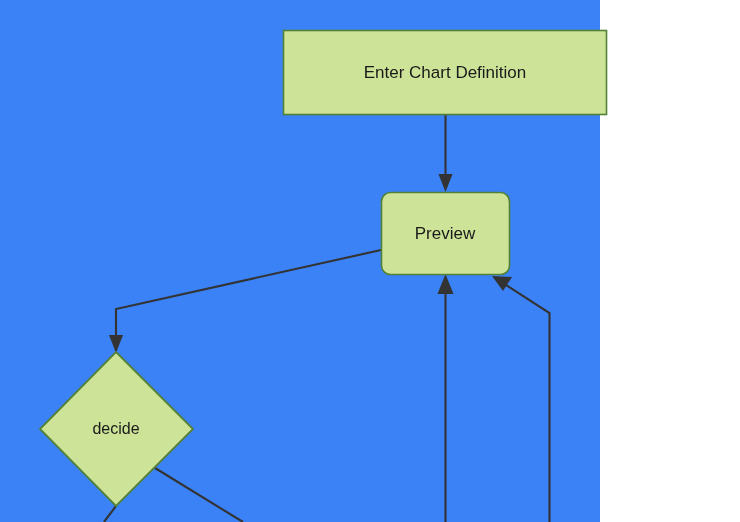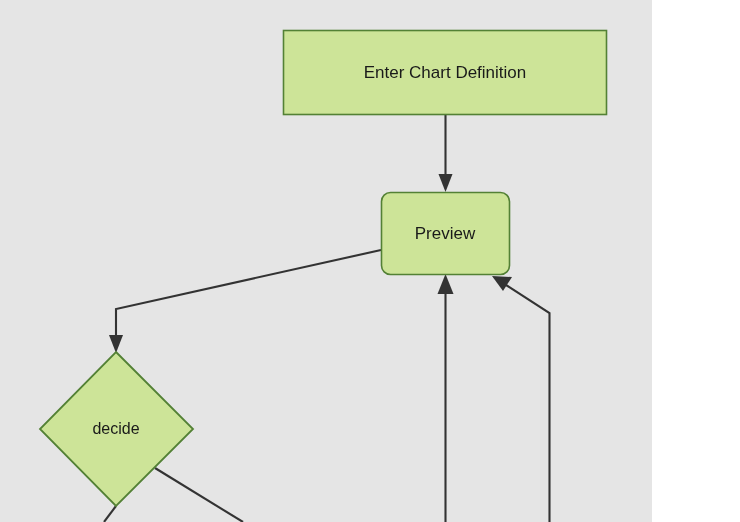--- a/index.html
+++ b/index.html
@@ -8,23 +8,23 @@
     background: #ffffff;
   }
   body {
     width: 740px;
     height: 522px;
     overflow: hidden;
     font-family: "Liberation Sans", sans-serif;
   }
   #diagram-root {
     position: relative;
-    width: 652px;
+    width: 600px;
     height: 522px;
-    background: #e5e5e5;
+    background: #3b82f6;
   }
   svg.flowchart {
     display: block;
     width: 740px;
     height: 522px;
   }
   .node-shape {
     fill: #cde498;
     stroke: #538135;
     stroke-width: 1.6px;

